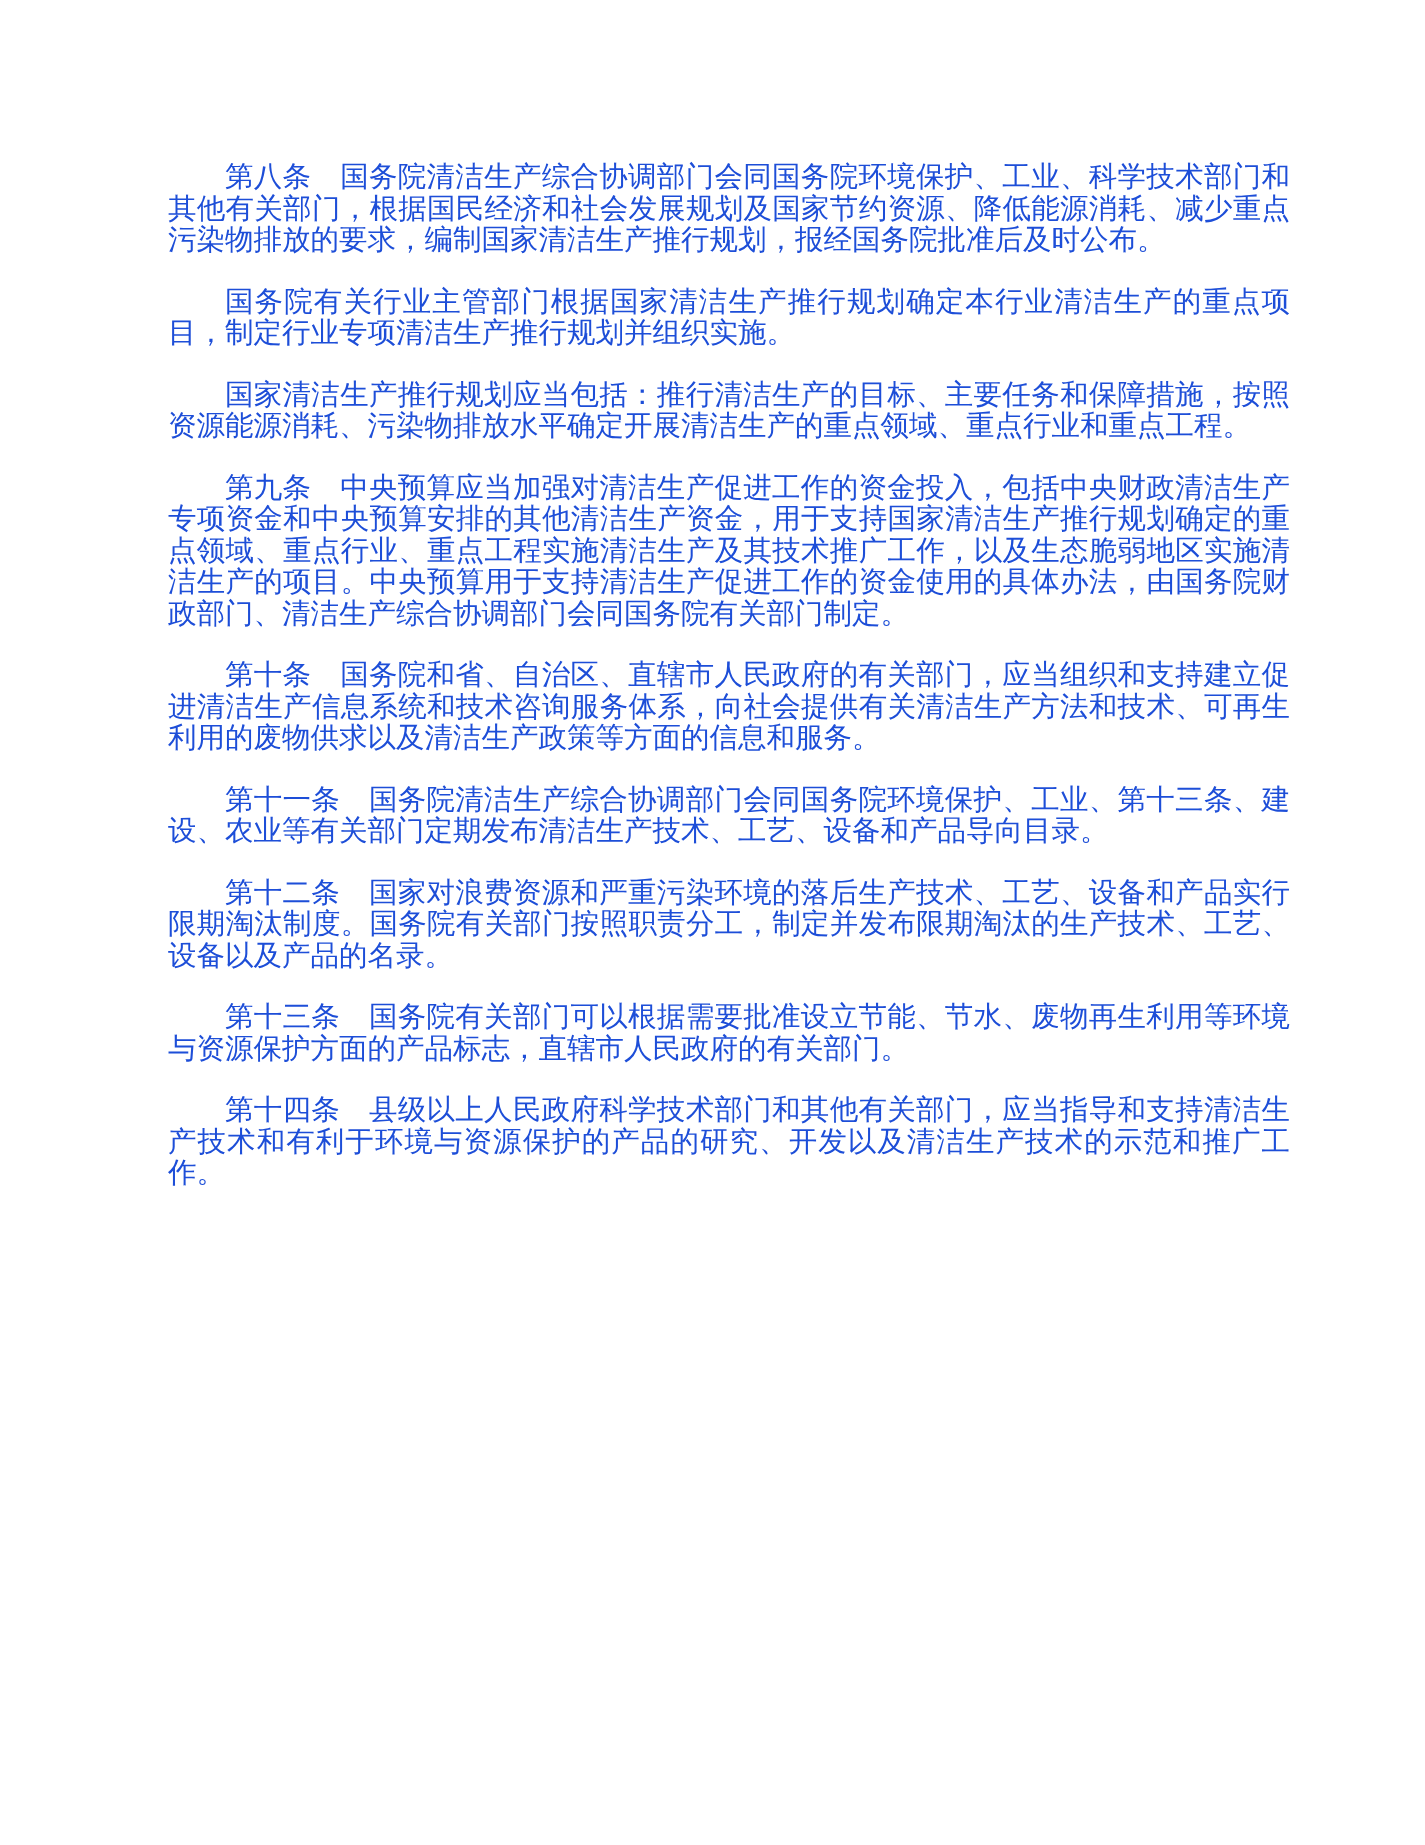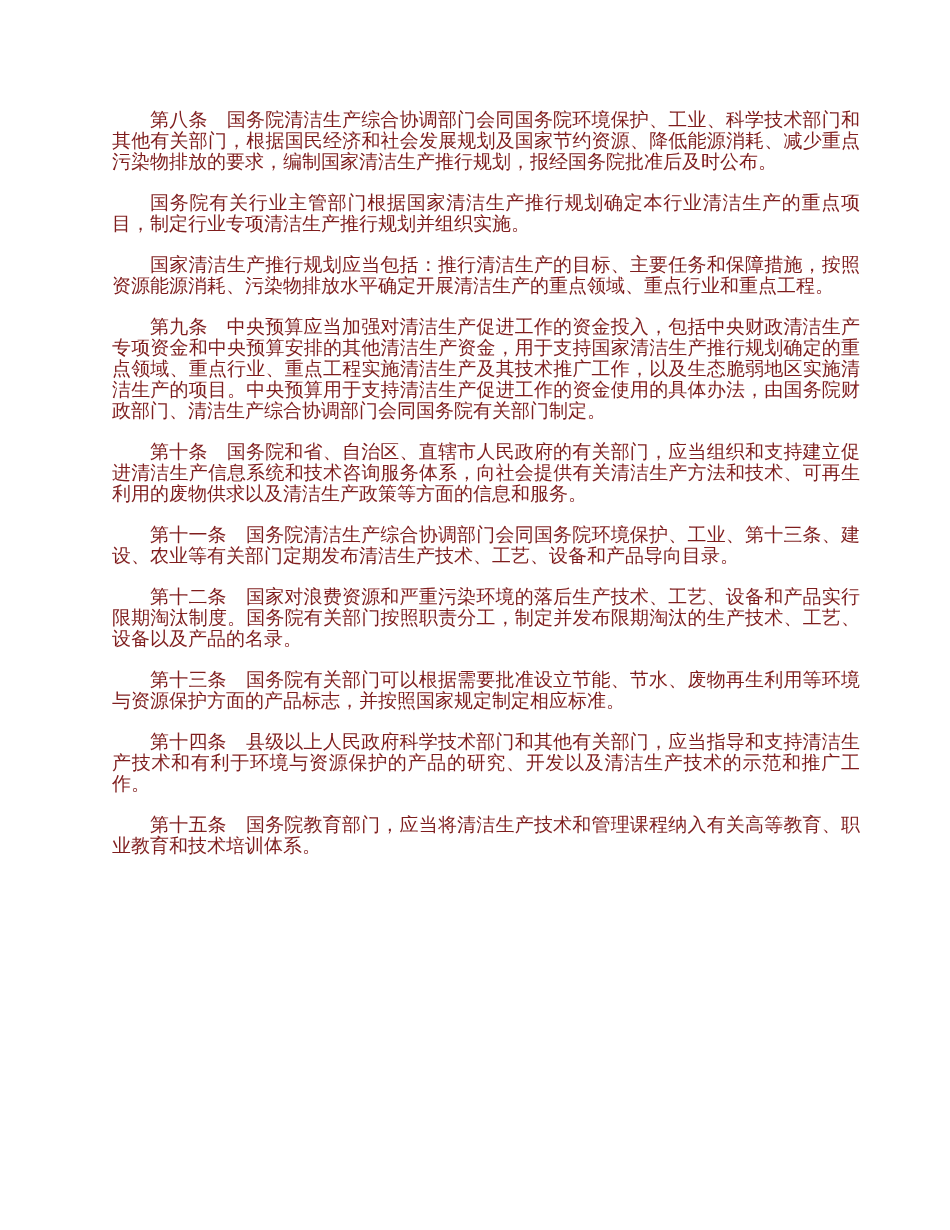--- a/index.html
+++ b/index.html
@@ -14,24 +14,24 @@
     position: relative;
     width: 950px;
     height: 1230px;
     background: #ffffff;
   }
   .doc-body {
     position: absolute;
     left: 112px;
     top: 109px;
     width: 748px;
-    font-family: Liberation Sans, sans-serif;
+    font-family: Liberation Mono, monospace;
     font-size: 19px;
     line-height: 21px;
-    color: #7f1d1d;
+    color: #1d4ed8;
   }
   .para {
     margin: 0 0 20px 0;
     text-indent: 2em;
     text-align: justify;
     word-break: break-all;
   }
   .para:last-child {
     margin-bottom: 0;
   }
@@ -41,17 +41,16 @@
 
 <div class="page">
   <div class="doc-body">
     <p class="para">第八条　国务院清洁生产综合协调部门会同国务院环境保护、工业、科学技术部门和其他有关部门，根据国民经济和社会发展规划及国家节约资源、降低能源消耗、减少重点污染物排放的要求，编制国家清洁生产推行规划，报经国务院批准后及时公布。</p>
     <p class="para">国务院有关行业主管部门根据国家清洁生产推行规划确定本行业清洁生产的重点项目，制定行业专项清洁生产推行规划并组织实施。</p>
     <p class="para">国家清洁生产推行规划应当包括：推行清洁生产的目标、主要任务和保障措施，按照资源能源消耗、污染物排放水平确定开展清洁生产的重点领域、重点行业和重点工程。</p>
     <p class="para">第九条　中央预算应当加强对清洁生产促进工作的资金投入，包括中央财政清洁生产专项资金和中央预算安排的其他清洁生产资金，用于支持国家清洁生产推行规划确定的重点领域、重点行业、重点工程实施清洁生产及其技术推广工作，以及生态脆弱地区实施清洁生产的项目。中央预算用于支持清洁生产促进工作的资金使用的具体办法，由国务院财政部门、清洁生产综合协调部门会同国务院有关部门制定。</p>
     <p class="para">第十条　国务院和省、自治区、直辖市人民政府的有关部门，应当组织和支持建立促进清洁生产信息系统和技术咨询服务体系，向社会提供有关清洁生产方法和技术、可再生利用的废物供求以及清洁生产政策等方面的信息和服务。</p>
     <p class="para">第十一条　国务院清洁生产综合协调部门会同国务院环境保护、工业、第十三条、建设、农业等有关部门定期发布清洁生产技术、工艺、设备和产品导向目录。</p>
     <p class="para">第十二条　国家对浪费资源和严重污染环境的落后生产技术、工艺、设备和产品实行限期淘汰制度。国务院有关部门按照职责分工，制定并发布限期淘汰的生产技术、工艺、设备以及产品的名录。</p>
-    <p class="para">第十三条　国务院有关部门可以根据需要批准设立节能、节水、废物再生利用等环境与资源保护方面的产品标志，并按照国家规定制定相应标准。</p>
+    <p class="para">第十三条　国务院有关部门可以根据需要批准设立节能、节水、废物再生利用等环境与资源保护方面的产品标志，直辖市人民政府的有关部门。</p>
     <p class="para">第十四条　县级以上人民政府科学技术部门和其他有关部门，应当指导和支持清洁生产技术和有利于环境与资源保护的产品的研究、开发以及清洁生产技术的示范和推广工作。</p>
-    <p class="para">第十五条　国务院教育部门，应当将清洁生产技术和管理课程纳入有关高等教育、职业教育和技术培训体系。</p>
   </div>
 </div>
 
 </body></html>

